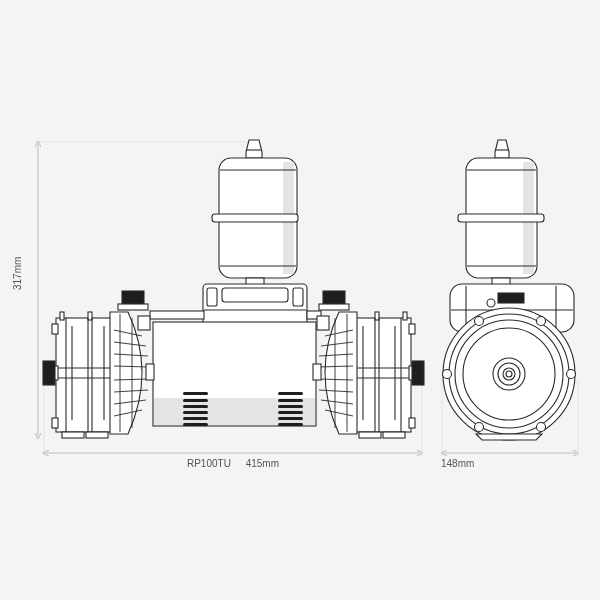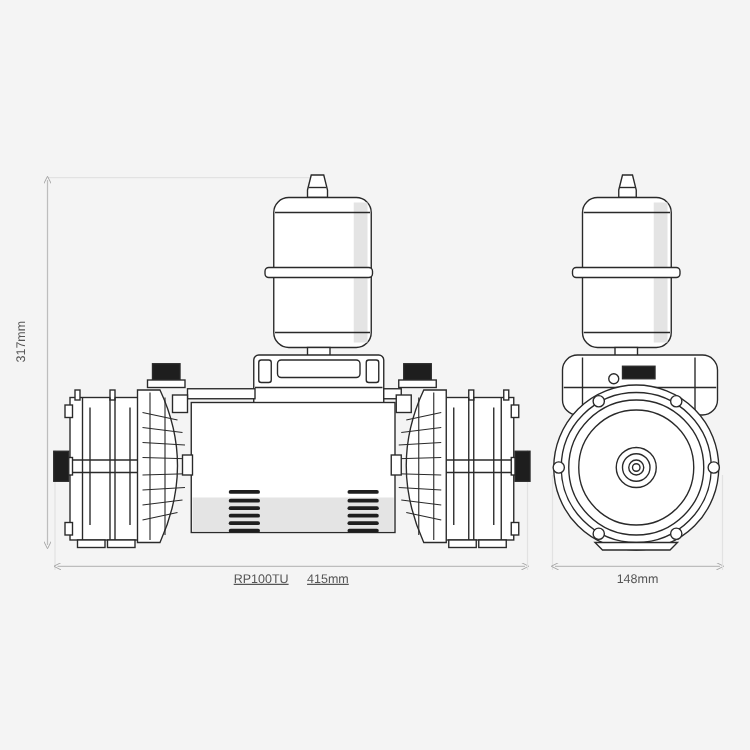--- a/index.html
+++ b/index.html
@@ -1,22 +1,22 @@
 <!DOCTYPE html>
 <html><head>
 <meta charset="utf-8">
 <style>
   html, body { margin: 0; padding: 0; }
   body { width: 600px; height: 600px; background: #f4f4f4; overflow: hidden; position: relative; font-family: "Liberation Sans", sans-serif; }
   #drawing { position: absolute; left: 0; top: 0; width: 600px; height: 600px; }
   .dim-label { position: absolute; font-size: 10px; color: #555; white-space: nowrap; }
   #label-height { left: 12px; top: 290px; transform: rotate(-90deg); transform-origin: left top; }
   #label-width-wrap { position: absolute; left: 0; top: 458px; width: 466px; text-align: center; font-size: 10px; color: #555; }
-  #label-width-wrap span { margin: 0 6px; text-decoration: underline; }
-  #label-depth { left: 441px; top: 458px; width: 138px; text-align: center; }
+  #label-width-wrap span { margin: 0 6px; }
+  #label-depth { left: 441px; top: 458px; width: 138px; text-align: left; }
 </style>
 </head>
 <body>
 
 <svg id="drawing" viewBox="0 0 600 600" xmlns="http://www.w3.org/2000/svg">
   <defs>
     <marker id="arr" markerWidth="6" markerHeight="6" refX="3" refY="3" orient="auto-start-reverse">
       <path d="M0,0 L6,3 L0,6" fill="none" stroke="#a8a8a8" stroke-width="0.8"></path>
     </marker>
   </defs>

